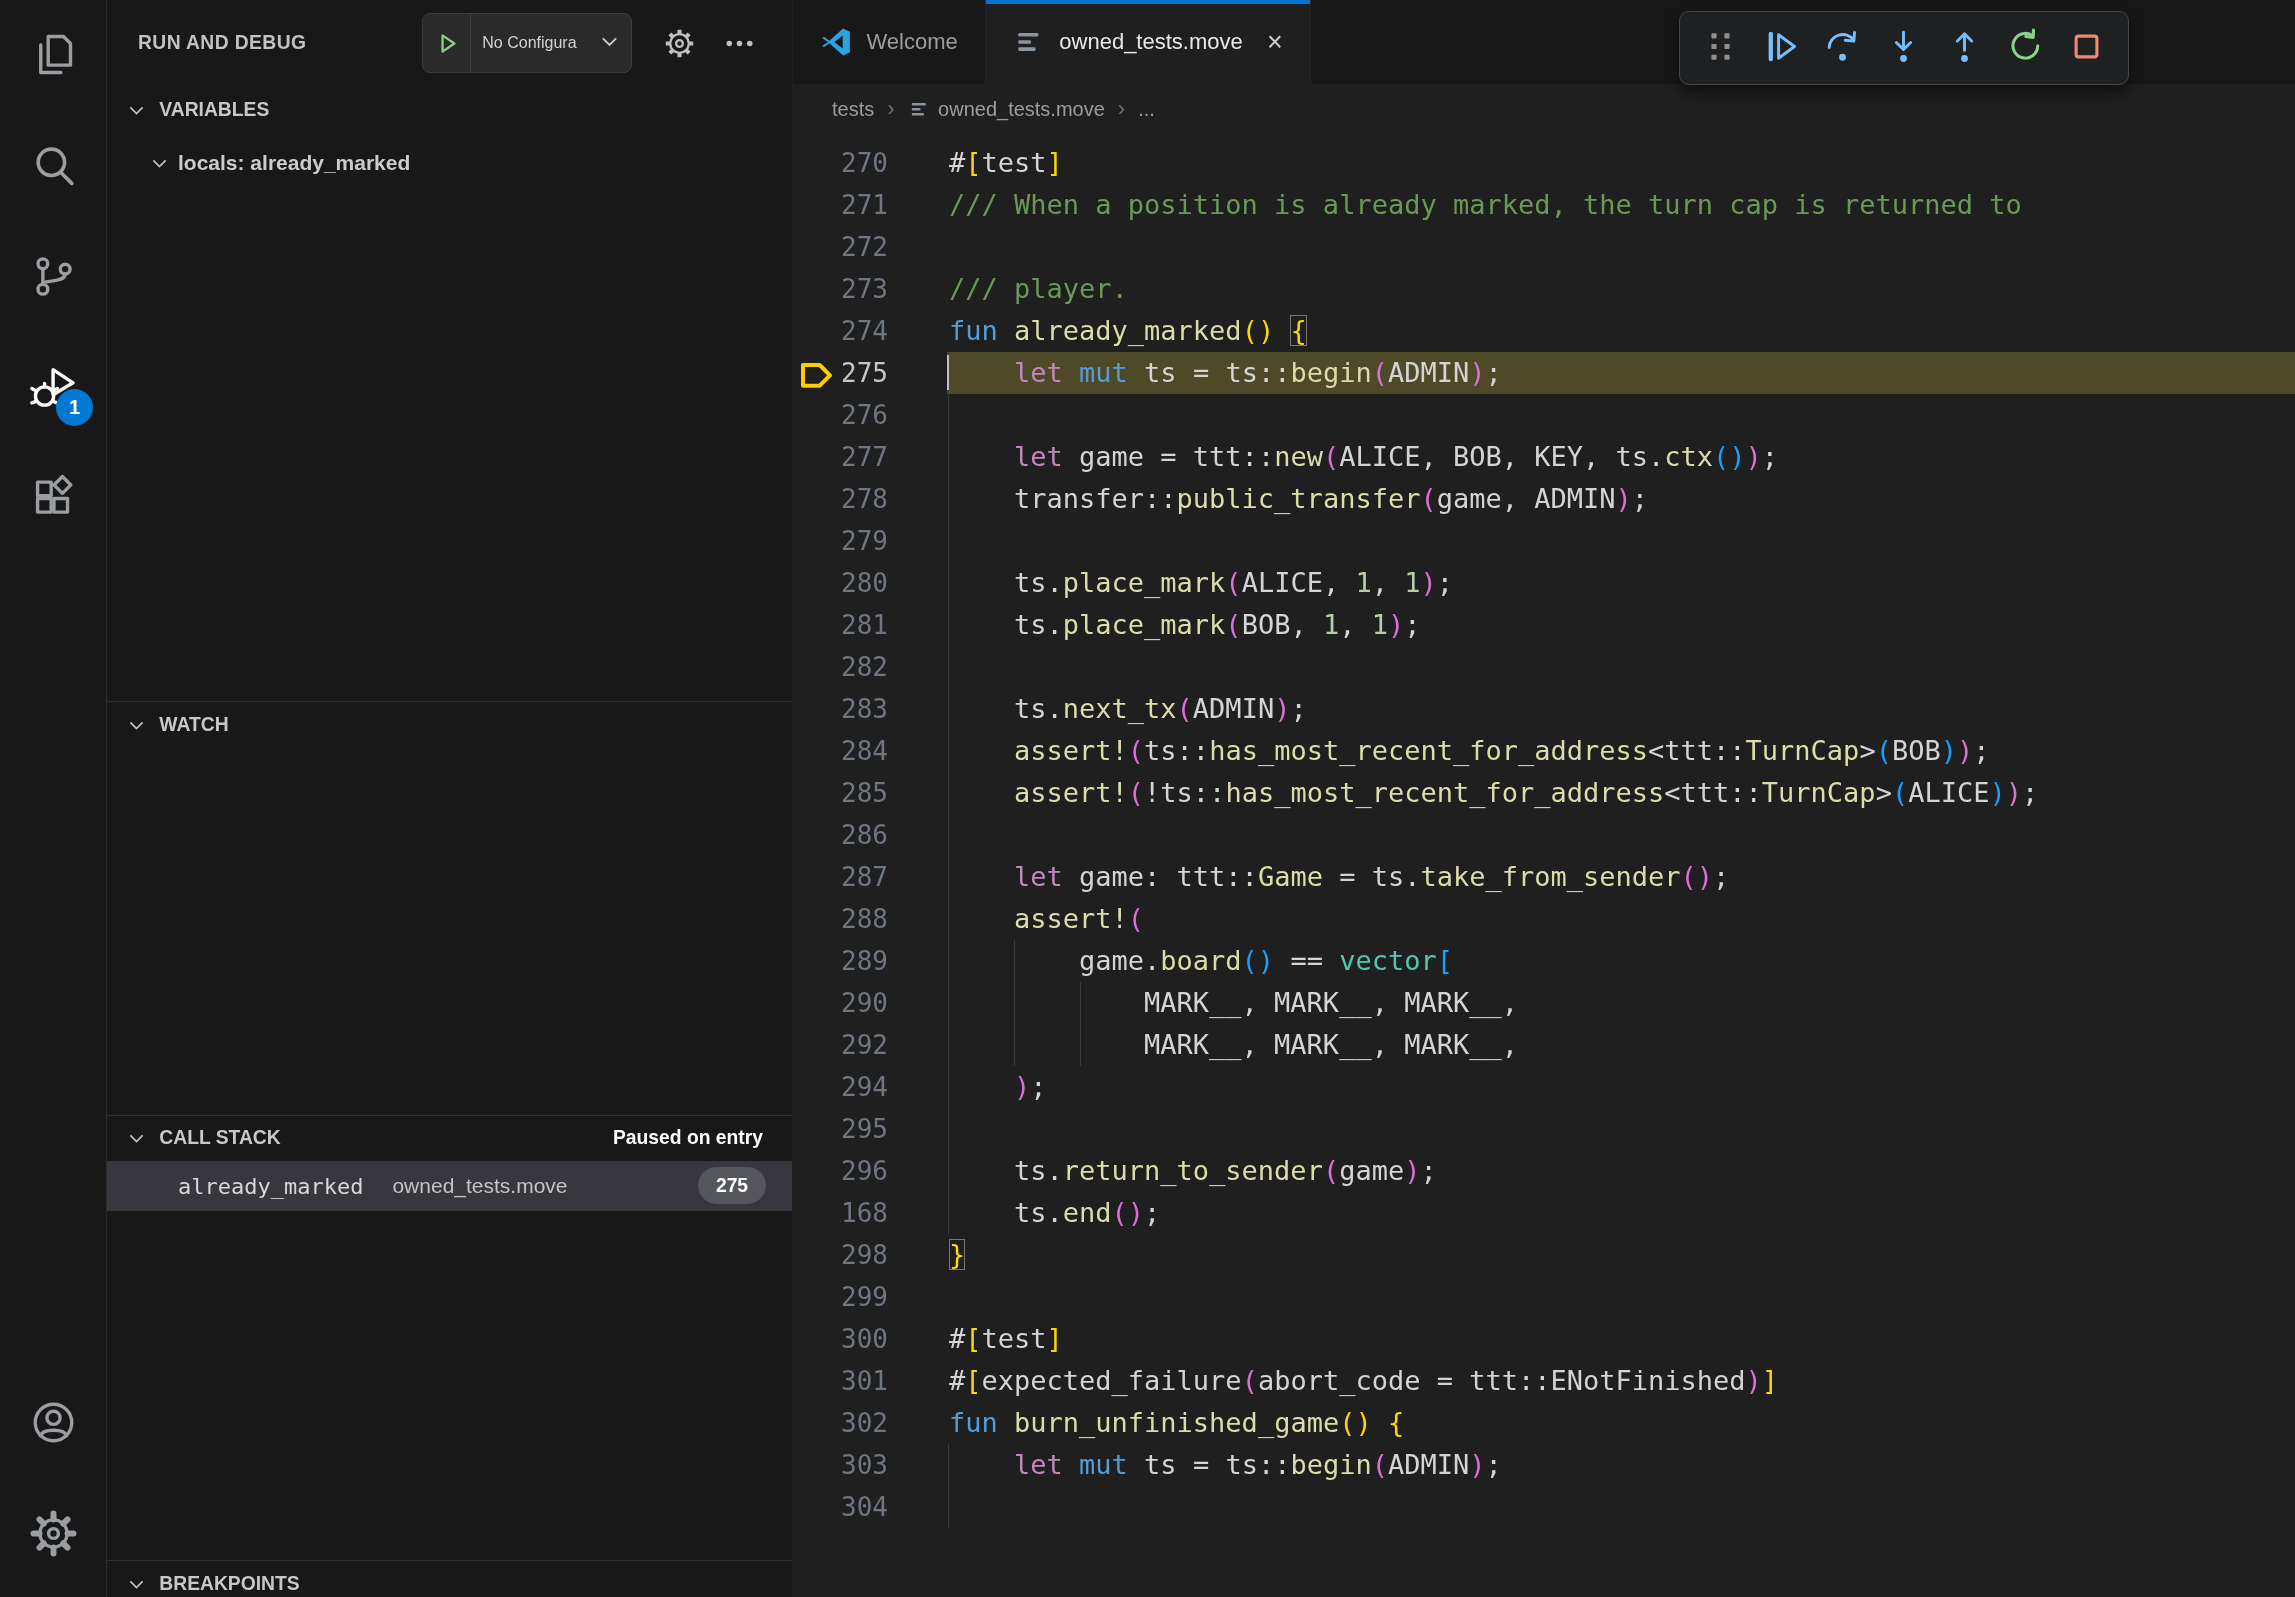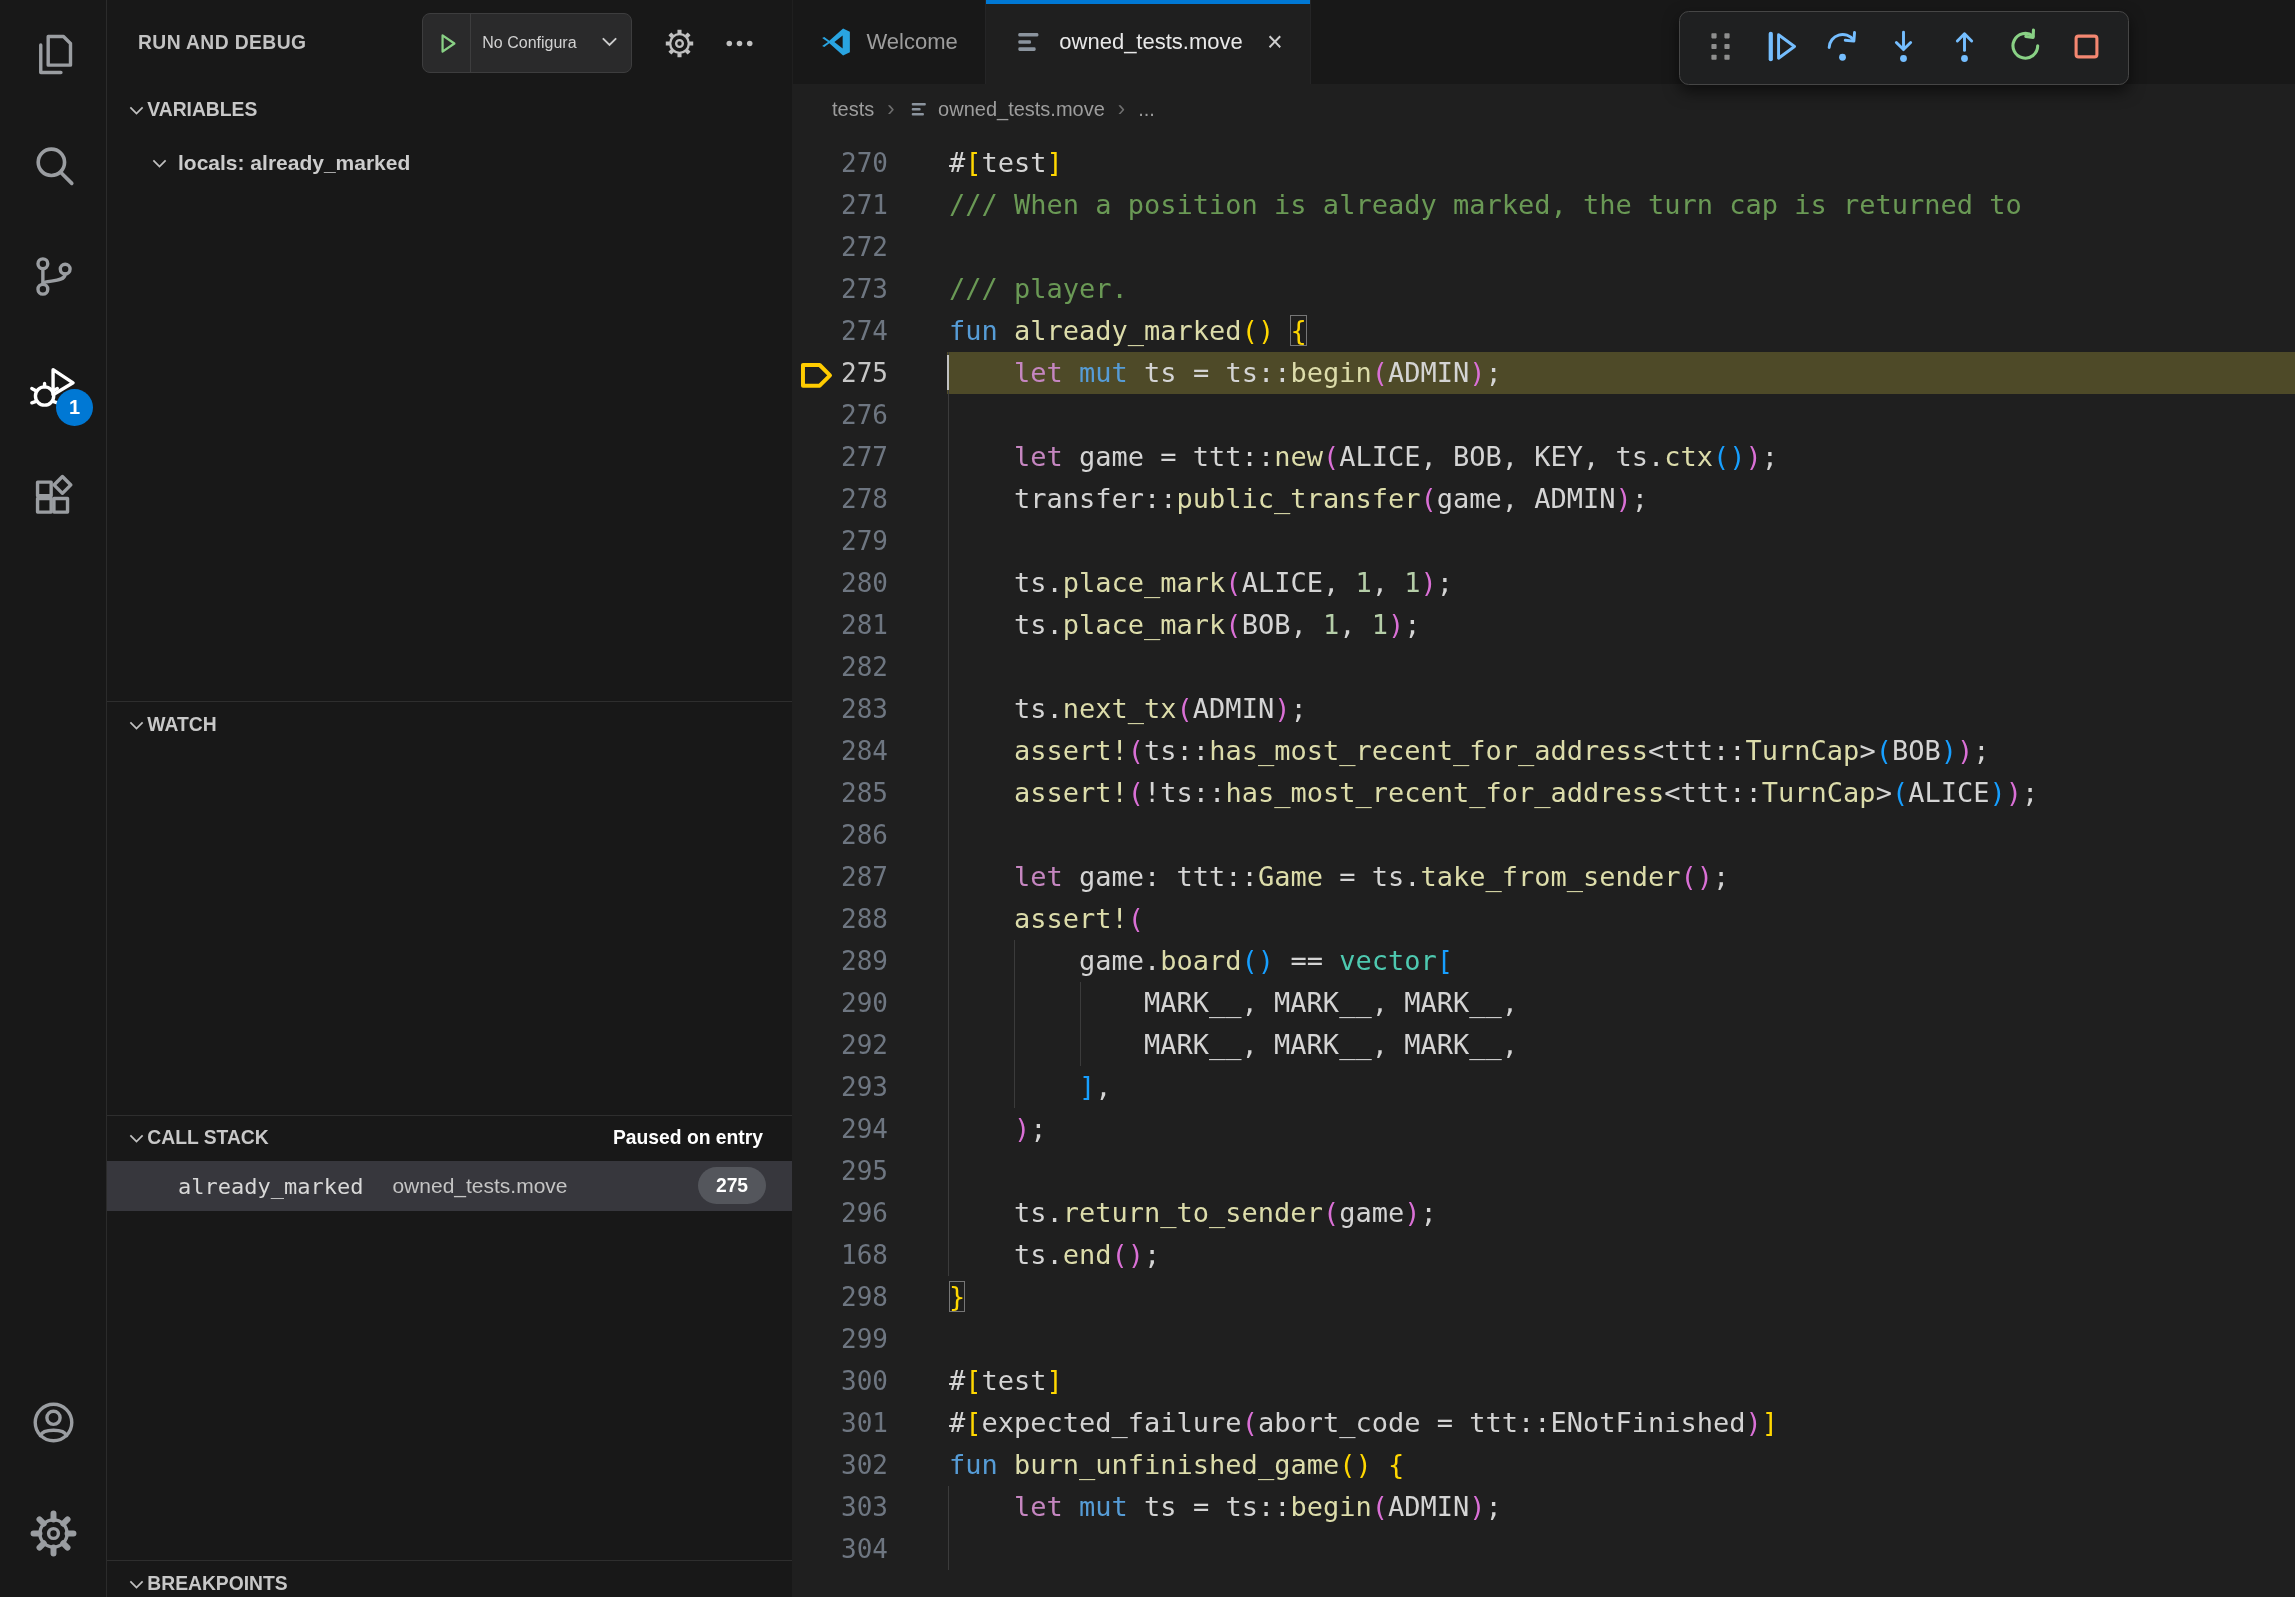--- a/index.html
+++ b/index.html
@@ -18,21 +18,21 @@
   .sidebar{position:absolute;left:107px;top:0;width:685px;height:100%;background:#181818}
   .sb-title{position:absolute;left:31px;top:32px;font-size:19.3px;font-weight:700;color:#c2c2c2;letter-spacing:0.4px}
   .cfg{position:absolute;left:315px;top:13px;width:208px;height:58px;background:#2a2a2b;border:0.8px solid #3d3d3e;border-radius:8px;
        display:flex;align-items:center;cursor:pointer}
   .cfg-play{width:47px;height:58px;display:flex;align-items:center;justify-content:center;border-right:0.8px solid #3d3d3e;color:var(--debug_green,#89d185)}
   .cfg-play svg{width:27px;height:27px}
   .cfg-label{flex:1;font-size:16px;color:#d2d2d2;padding-left:11.3px;white-space:nowrap;overflow:hidden}
   .cfg-chev{width:32px;color:#cccccc}.cfg-chev svg{width:21px;height:21px}
   .hdr-btn{position:absolute;top:21px;width:45px;height:45px;display:flex;align-items:center;justify-content:center;color:#c0c0c0;cursor:pointer}
   .hdr-btn svg{width:35px;height:35px}
-  .sec-head{position:absolute;left:0;right:0;height:40px;display:flex;align-items:center;gap:0;padding-left:19.3px;
+  .sec-head{position:absolute;left:0;right:0;height:40px;display:flex;align-items:center;gap:12px;padding-left:19.3px;
             font-size:19.3px;font-weight:700;color:#c8c8c8;cursor:pointer}
   .sec-head svg{width:21px;height:21px;color:#c0c0c0;flex:none}
   .sb-div{position:absolute;left:0;right:0;height:0.8px;background:#2e2e2e}
   .locals{position:absolute;top:142px;left:0;right:0;height:42px;display:flex;align-items:center;gap:8px;padding-left:42px;
           font-size:21px;font-weight:700;color:#cccccc;cursor:pointer}
   .locals svg{width:21px;height:21px;color:#c0c0c0}
   .pause{position:absolute;right:29px;top:0;height:40px;display:flex;align-items:center;font-size:19.3px;font-weight:700;color:#ffffff}
   .frame{position:absolute;top:1161px;left:0;right:0;height:50px;background:#37373d;display:flex;align-items:center;cursor:pointer}
   .frame-fn{margin-left:71px;font-family:"DejaVu Sans Mono",monospace;font-size:22px;color:#d8d8d8}
   .frame-file{margin-left:29px;font-size:21px;color:#c4c4c4}
@@ -274,21 +274,20 @@
       <div class="row"><div class="guide" style="left: 155px;"></div><span class="num">282</span><span class="content"></span></div>
       <div class="row"><div class="guide" style="left: 155px;"></div><span class="num">283</span><span class="content"><span class="tk" style="color: var(--fg);">    ts.</span><span class="tk" style="color: var(--fn);">next_tx</span><span class="tk" style="color: var(--b2);">(</span><span class="tk" style="color: var(--fg);">ADMIN</span><span class="tk" style="color: var(--b2);">)</span><span class="tk" style="color: var(--fg);">;</span></span></div>
       <div class="row"><div class="guide" style="left: 155px;"></div><span class="num">284</span><span class="content"><span class="tk" style="color: var(--fg);">    </span><span class="tk" style="color: var(--fn);">assert!</span><span class="tk" style="color: var(--b2);">(</span><span class="tk" style="color: var(--fg);">ts::</span><span class="tk" style="color: var(--fn);">has_most_recent_for_address</span><span class="tk" style="color: var(--fg);">&lt;ttt::</span><span class="tk" style="color: var(--fn);">TurnCap</span><span class="tk" style="color: var(--fg);">&gt;</span><span class="tk" style="color: var(--b3);">(</span><span class="tk" style="color: var(--fg);">BOB</span><span class="tk" style="color: var(--b3);">)</span><span class="tk" style="color: var(--b2);">)</span><span class="tk" style="color: var(--fg);">;</span></span></div>
       <div class="row"><div class="guide" style="left: 155px;"></div><span class="num">285</span><span class="content"><span class="tk" style="color: var(--fg);">    </span><span class="tk" style="color: var(--fn);">assert!</span><span class="tk" style="color: var(--b2);">(</span><span class="tk" style="color: var(--fg);">!ts::</span><span class="tk" style="color: var(--fn);">has_most_recent_for_address</span><span class="tk" style="color: var(--fg);">&lt;ttt::</span><span class="tk" style="color: var(--fn);">TurnCap</span><span class="tk" style="color: var(--fg);">&gt;</span><span class="tk" style="color: var(--b3);">(</span><span class="tk" style="color: var(--fg);">ALICE</span><span class="tk" style="color: var(--b3);">)</span><span class="tk" style="color: var(--b2);">)</span><span class="tk" style="color: var(--fg);">;</span></span></div>
       <div class="row"><div class="guide" style="left: 155px;"></div><span class="num">286</span><span class="content"></span></div>
       <div class="row"><div class="guide" style="left: 155px;"></div><span class="num">287</span><span class="content"><span class="tk" style="color: var(--fg);">    </span><span class="tk" style="color: var(--ctrl);">let</span><span class="tk" style="color: var(--fg);"> game: ttt::</span><span class="tk" style="color: var(--fn);">Game</span><span class="tk" style="color: var(--fg);"> = ts.</span><span class="tk" style="color: var(--fn);">take_from_sender</span><span class="tk" style="color: var(--b2);">()</span><span class="tk" style="color: var(--fg);">;</span></span></div>
       <div class="row"><div class="guide" style="left: 155px;"></div><span class="num">288</span><span class="content"><span class="tk" style="color: var(--fg);">    </span><span class="tk" style="color: var(--fn);">assert!</span><span class="tk" style="color: var(--b2);">(</span></span></div>
       <div class="row"><div class="guide" style="left: 155px;"></div><div class="guide" style="left: 221px;"></div><span class="num">289</span><span class="content"><span class="tk" style="color: var(--fg);">        game.</span><span class="tk" style="color: var(--fn);">board</span><span class="tk" style="color: var(--b3);">()</span><span class="tk" style="color: var(--fg);"> == </span><span class="tk" style="color: var(--type);">vector</span><span class="tk" style="color: var(--b3);">[</span></span></div>
       <div class="row"><div class="guide" style="left: 155px;"></div><div class="guide" style="left: 221px;"></div><div class="guide" style="left: 287px;"></div><span class="num">290</span><span class="content"><span class="tk" style="color: var(--fg);">            MARK__, MARK__, MARK__,</span></span></div>
       <div class="row"><div class="guide" style="left: 155px;"></div><div class="guide" style="left: 221px;"></div><div class="guide" style="left: 287px;"></div><span class="num">292</span><span class="content"><span class="tk" style="color: var(--fg);">            MARK__, MARK__, MARK__,</span></span></div>
-      <div class="row"><div class="guide" style="left: 155px;"></div><div class="guide" style="left: 221px;"></div><span class="num">293</span><span class="content"><span class="tk" style="color: var(--fg);">        </span><span class="tk" style="color: var(--b3);">]</span><span class="tk" style="color: var(--fg);">,</span></span></div>
       <div class="row"><div class="guide" style="left: 155px;"></div><span class="num">294</span><span class="content"><span class="tk" style="color: var(--fg);">    </span><span class="tk" style="color: var(--b2);">)</span><span class="tk" style="color: var(--fg);">;</span></span></div>
       <div class="row"><div class="guide" style="left: 155px;"></div><span class="num">295</span><span class="content"></span></div>
       <div class="row"><div class="guide" style="left: 155px;"></div><span class="num">296</span><span class="content"><span class="tk" style="color: var(--fg);">    ts.</span><span class="tk" style="color: var(--fn);">return_to_sender</span><span class="tk" style="color: var(--b2);">(</span><span class="tk" style="color: var(--fg);">game</span><span class="tk" style="color: var(--b2);">)</span><span class="tk" style="color: var(--fg);">;</span></span></div>
       <div class="row"><div class="guide" style="left: 155px;"></div><span class="num">168</span><span class="content"><span class="tk" style="color: var(--fg);">    ts.</span><span class="tk" style="color: var(--fn);">end</span><span class="tk" style="color: var(--b2);">()</span><span class="tk" style="color: var(--fg);">;</span></span></div>
       <div class="row"><span class="num">298</span><span class="content"><span class="tk box" style="color: var(--b1);">}</span></span></div>
       <div class="row"><span class="num">299</span><span class="content"></span></div>
       <div class="row"><span class="num">300</span><span class="content"><span class="tk" style="color: var(--fg);">#</span><span class="tk" style="color: var(--b1);">[</span><span class="tk" style="color: var(--fg);">test</span><span class="tk" style="color: var(--b1);">]</span></span></div>
       <div class="row"><span class="num">301</span><span class="content"><span class="tk" style="color: var(--fg);">#</span><span class="tk" style="color: var(--b1);">[</span><span class="tk" style="color: var(--fg);">expected_failure</span><span class="tk" style="color: var(--b2);">(</span><span class="tk" style="color: var(--fg);">abort_code = ttt::ENotFinished</span><span class="tk" style="color: var(--b2);">)</span><span class="tk" style="color: var(--b1);">]</span></span></div>
       <div class="row"><span class="num">302</span><span class="content"><span class="tk" style="color: var(--kw);">fun</span><span class="tk" style="color: var(--fg);"> </span><span class="tk" style="color: var(--fn);">burn_unfinished_game</span><span class="tk" style="color: var(--b1);">()</span><span class="tk" style="color: var(--fg);"> </span><span class="tk" style="color: var(--b1);">{</span></span></div>
       <div class="row"><div class="guide" style="left: 155px;"></div><span class="num">303</span><span class="content"><span class="tk" style="color: var(--fg);">    </span><span class="tk" style="color: var(--ctrl);">let</span><span class="tk" style="color: var(--fg);"> </span><span class="tk" style="color: var(--kw);">mut</span><span class="tk" style="color: var(--fg);"> ts = ts::</span><span class="tk" style="color: var(--fn);">begin</span><span class="tk" style="color: var(--b2);">(</span><span class="tk" style="color: var(--fg);">ADMIN</span><span class="tk" style="color: var(--b2);">)</span><span class="tk" style="color: var(--fg);">;</span></span></div>

